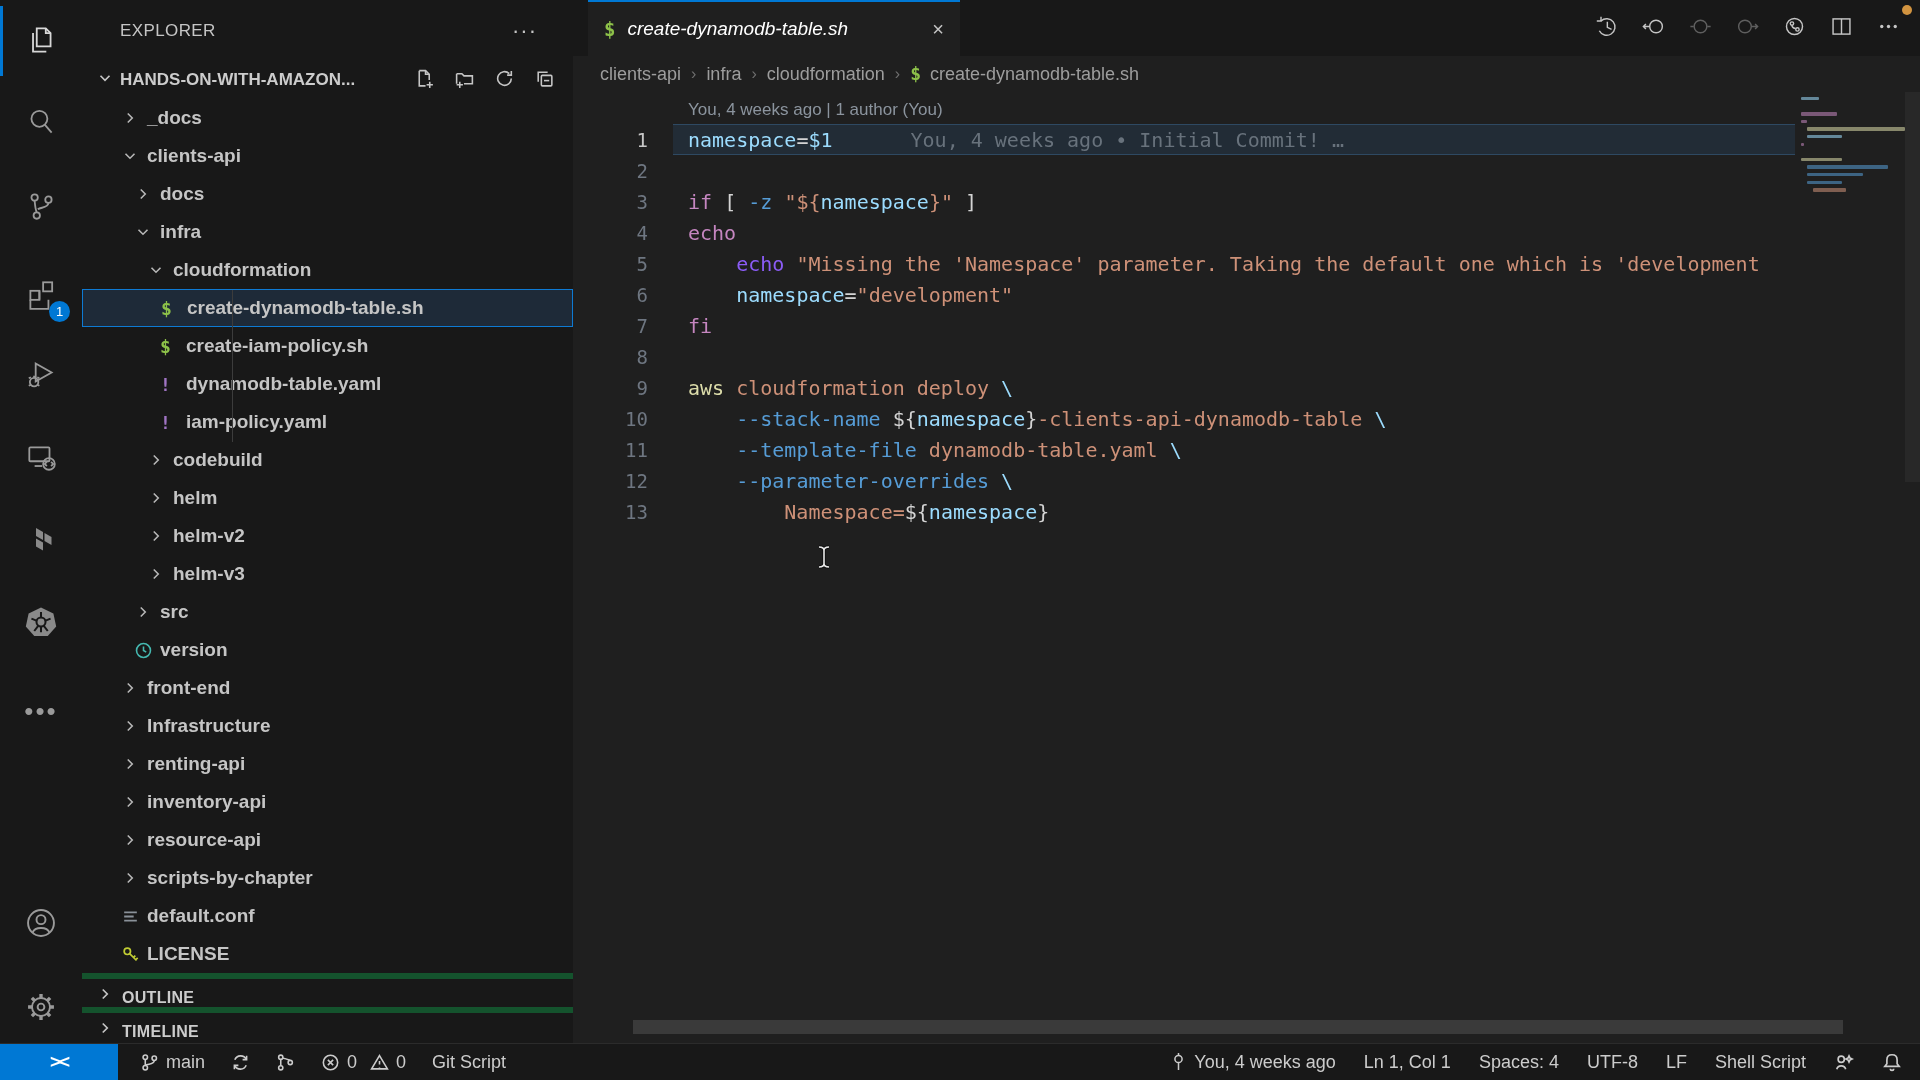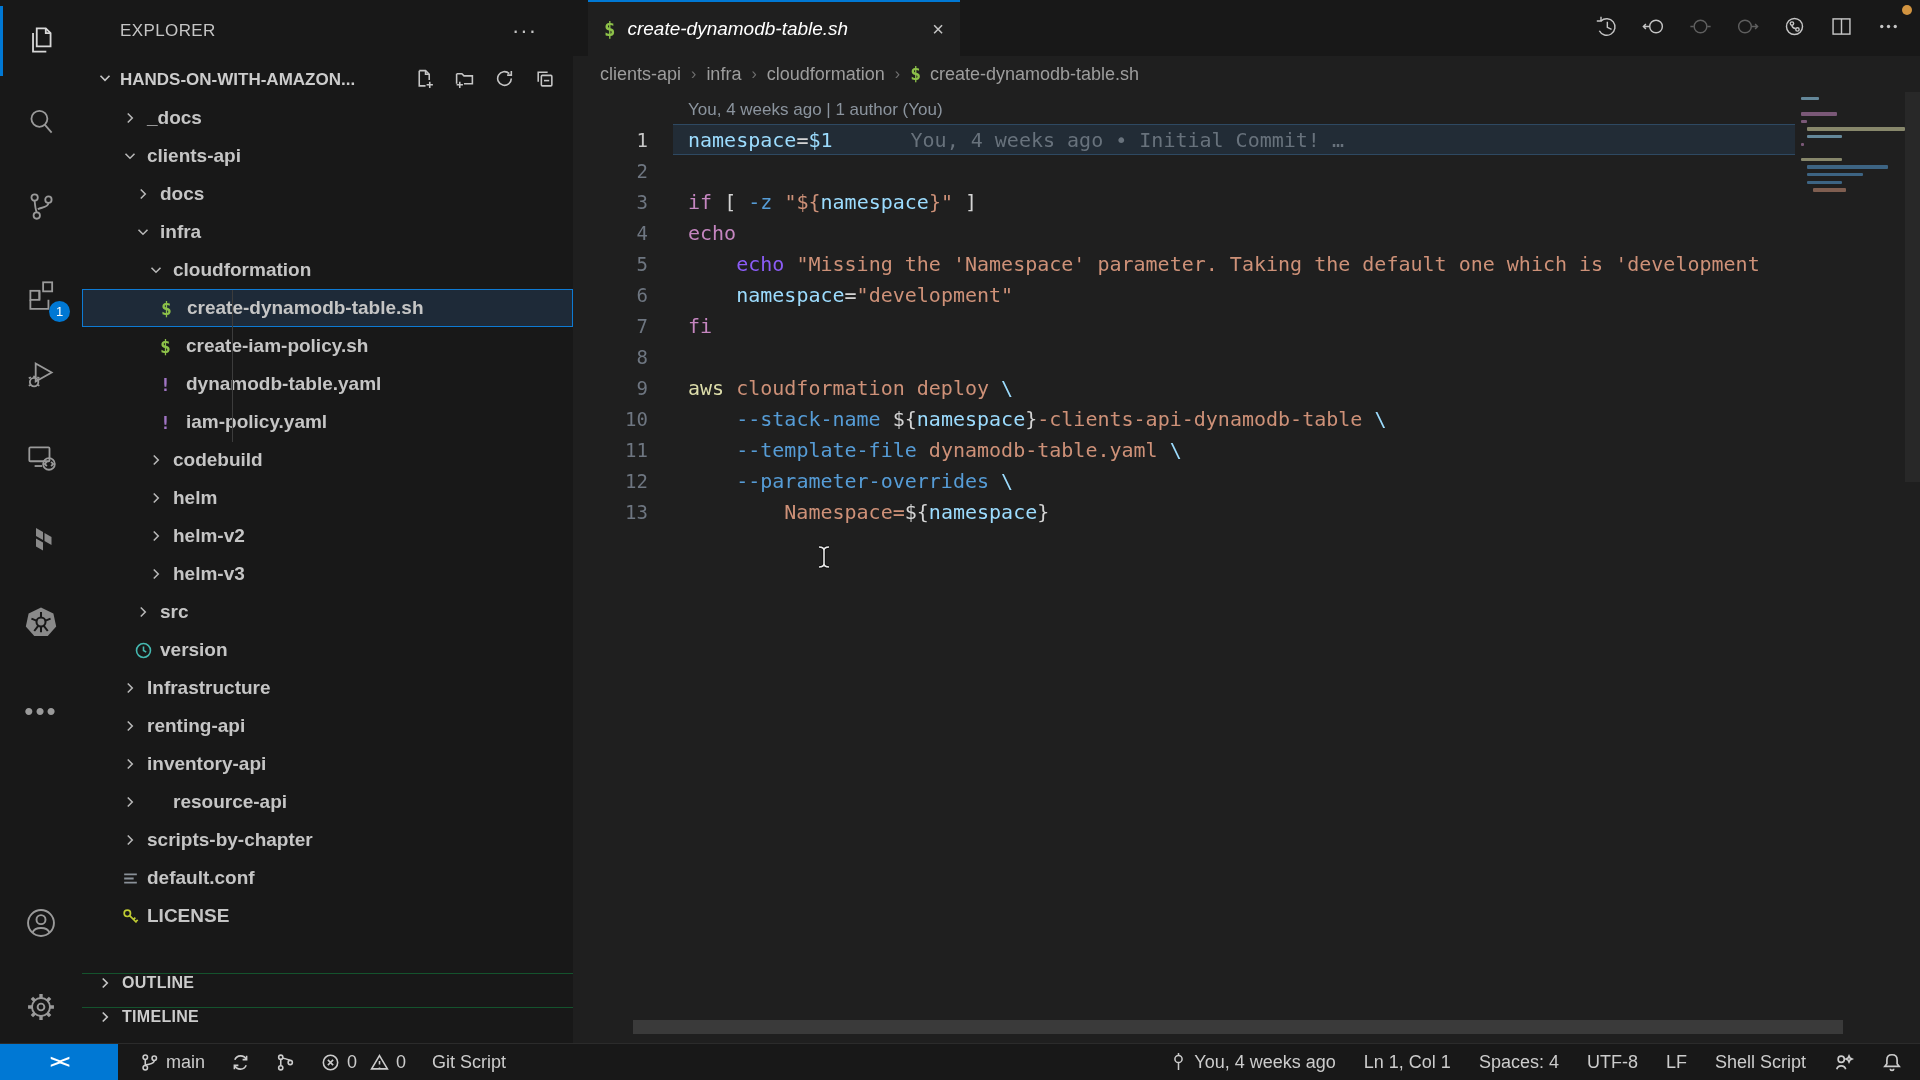--- a/index.html
+++ b/index.html
@@ -25,21 +25,21 @@
   .sb-section .chev { margin-left:14px; }
   .sb-section-label { margin-left:6px; font-weight:bold; font-size:17px; color:#cccccc; white-space:nowrap; overflow:hidden; max-width:240px; }
   .sb-actions { position:absolute; right:18px; display:flex; gap:19px; }
   .sb-actions svg { stroke:#c5c5c5; fill:none; stroke-width:1.5; cursor:pointer; }
   .tree { position:absolute; top:99px; left:0; right:0; }
   .tree-row { position:relative; height:38px; display:flex; align-items:center; font-size:19px; color:#c5c5c5; cursor:pointer; white-space:nowrap; }
   .tree-row.selected { background:#1e2a38; border:1px solid #0e7ad3; }
   .tree-row .slot { width:24px; display:flex; align-items:center; justify-content:flex-start; flex:none; }
   .tree-row .lbl { margin-left:2px;font-weight:bold; }
   .indent-guide { position:absolute; left:150px; top:290px; width:1px; height:152px; background:#3c3c3c; }
-  .sb-panel { position:absolute; left:0; right:0; height:34px; border-top:1px solid #14532d; display:flex; align-items:flex-start; font-weight:bold; font-size:16px; color:#cccccc; }
+  .sb-panel { position:absolute; left:0; right:0; height:34px; border-top:6px solid #14532d; display:flex; align-items:flex-end; font-weight:bold; font-size:16px; color:#cccccc; }
   .sb-panel .chev { margin-left:14px; }
   .sb-panel span { margin-left:8px; letter-spacing:.3px; }
 
   
   .editor { position:absolute; left:573px; top:0; bottom:37px; right:0; background:#1f1f1f; }
   .tabbar { position:absolute; top:0; left:0; right:0; height:56px; background:#181818; }
   .tab { position:absolute; left:15px; top:0; width:372px; height:56px; background:#1f1f1f; border-top:2px solid #0078d4; display:flex; align-items:center; padding:0 16px; cursor:pointer; }
   .tab .dollar { color:#8dc149; font-weight:bold; font-family:"DejaVu Sans Mono",monospace; font-size:19px; }
   .tab .tab-label { margin-left:12px; font-style:italic; font-size:19px; color:#ffffff; }
   .tab .close { margin-left:auto; color:#c5c5c5; font-size:20px; }
@@ -324,39 +324,47 @@
             </span>
           </span>
           <span class="lbl">version</span>
         </div>
         <div class="tree-row" style="padding-left: 39px;">
           <span class="slot">
             <svg width="18" height="18" viewBox="0 0 16 16">
               <path d="M6 4l4 4-4 4" stroke="#b8b8b8" fill="none" stroke-width="1.4"></path>
             </svg>
           </span>
+          <span class="lbl">front-end</span>
+        </div>
+        <div class="tree-row" style="padding-left: 39px;">
+          <span class="slot">
+            <svg width="18" height="18" viewBox="0 0 16 16">
+              <path d="M6 4l4 4-4 4" stroke="#b8b8b8" fill="none" stroke-width="1.4"></path>
+            </svg>
+          </span>
           <span class="lbl">Infrastructure</span>
         </div>
         <div class="tree-row" style="padding-left: 39px;">
           <span class="slot">
             <svg width="18" height="18" viewBox="0 0 16 16">
               <path d="M6 4l4 4-4 4" stroke="#b8b8b8" fill="none" stroke-width="1.4"></path>
             </svg>
           </span>
           <span class="lbl">renting-api</span>
         </div>
         <div class="tree-row" style="padding-left: 39px;">
           <span class="slot">
             <svg width="18" height="18" viewBox="0 0 16 16">
               <path d="M6 4l4 4-4 4" stroke="#b8b8b8" fill="none" stroke-width="1.4"></path>
             </svg>
           </span>
           <span class="lbl">inventory-api</span>
         </div>
-        <div class="tree-row" style="padding-left: 39px; gap: 26px;">
+        <div class="tree-row" style="padding-left: 39px;">
           <span class="slot">
             <svg width="18" height="18" viewBox="0 0 16 16">
               <path d="M6 4l4 4-4 4" stroke="#b8b8b8" fill="none" stroke-width="1.4"></path>
             </svg>
           </span>
           <span class="lbl">resource-api</span>
         </div>
         <div class="tree-row" style="padding-left: 39px;">
           <span class="slot">
             <svg width="18" height="18" viewBox="0 0 16 16">

